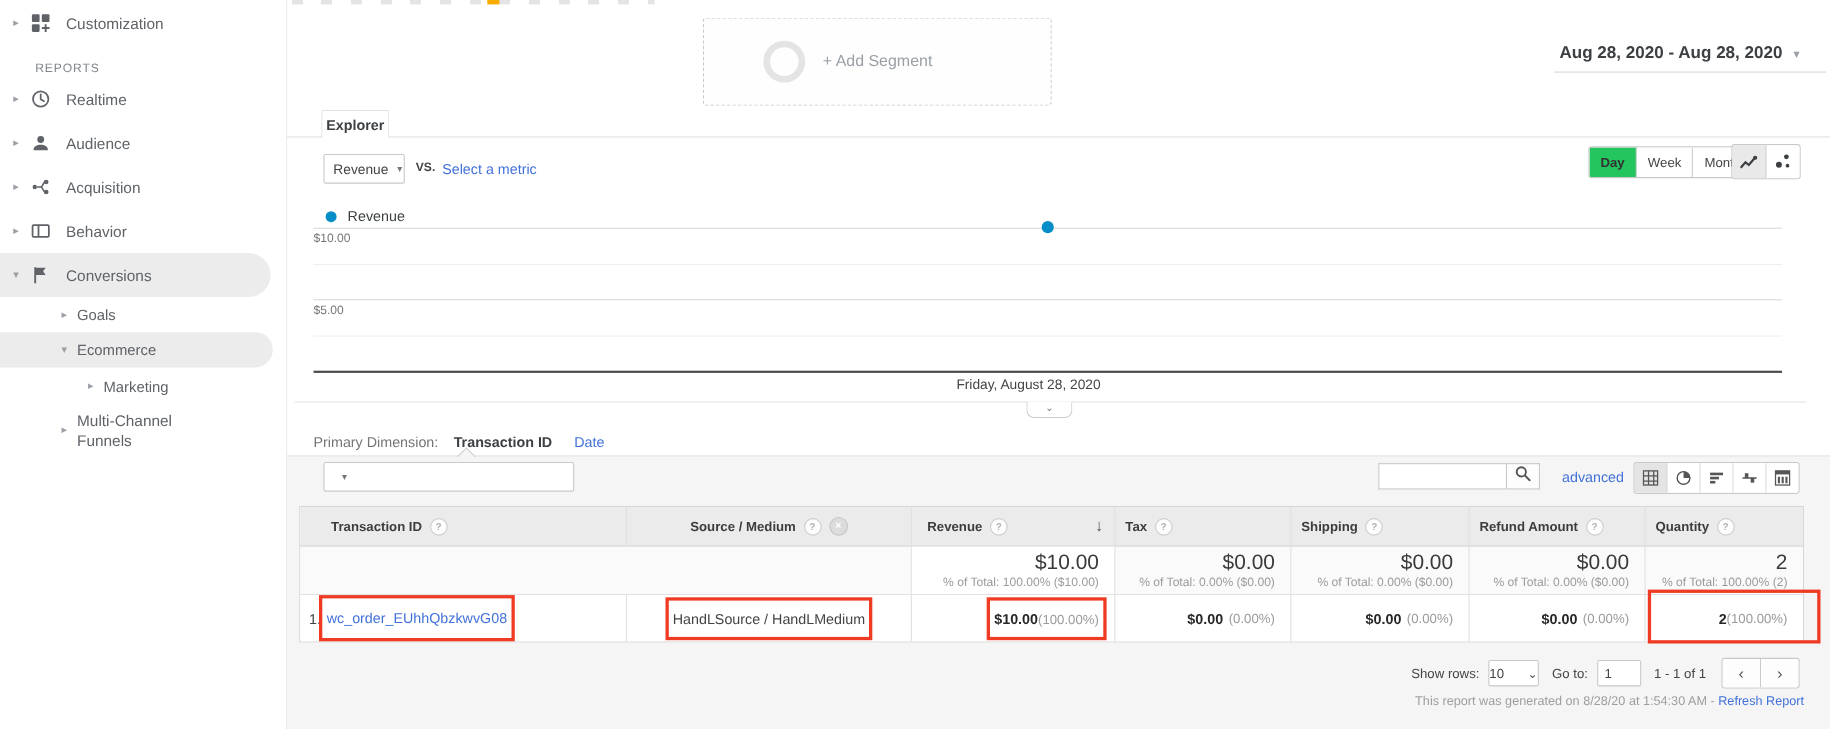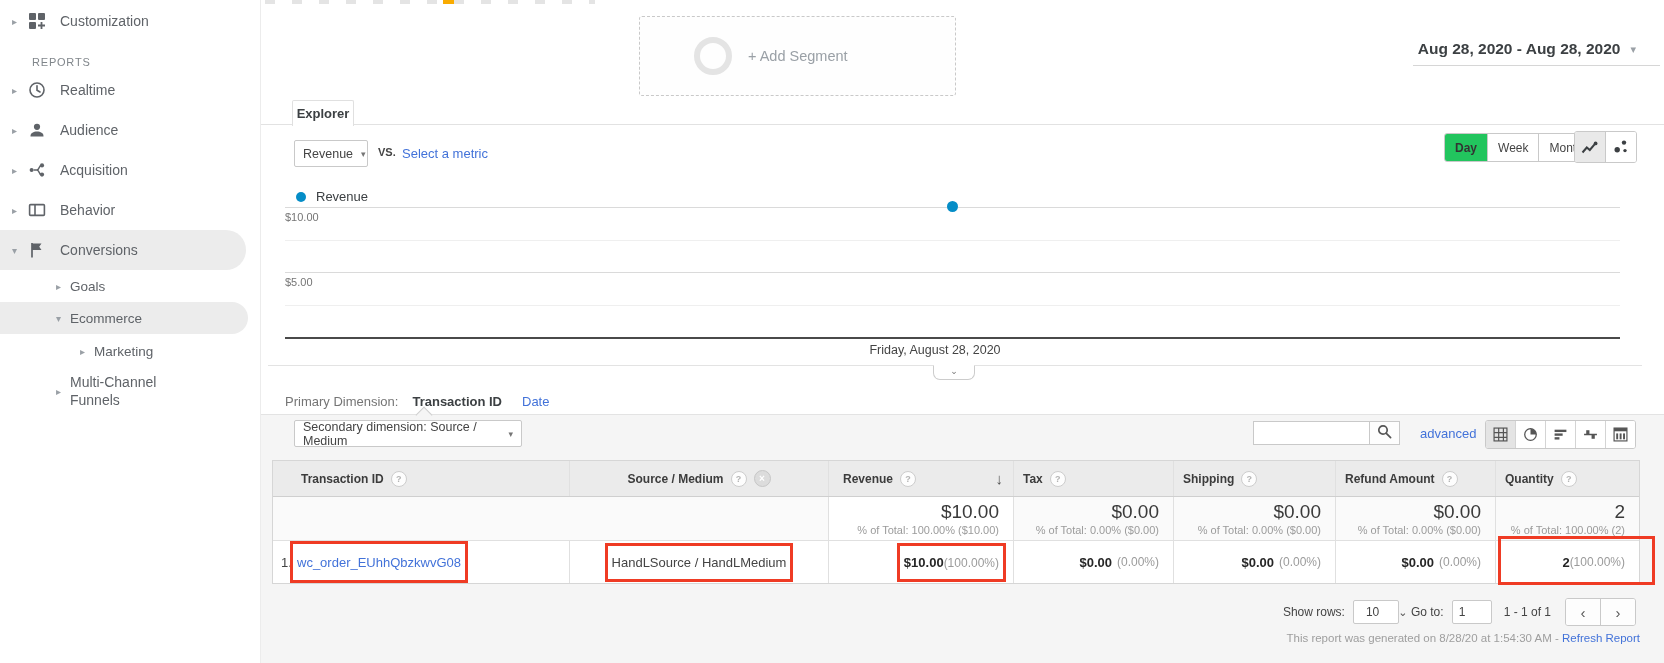--- a/index.html
+++ b/index.html
@@ -138,21 +138,21 @@
   .dpct{color:#9b9b9b;font-size:12px;margin-left:5px;}
   .dpct.tight{margin-left:0;}
   .rowidx{font-size:13px;color:#444;margin-left:8px;width:16px;flex:0 0 auto;}
   .rowlink{font-size:13px;color:#4272d9;cursor:pointer;}
   .srccell{justify-content:center;font-size:13px;color:#444;}
 
   
   .pager{position:absolute;top:598px;right:28px;display:flex;align-items:center;font-size:12px;color:#444;z-index:2;}
   .pager .plabel{margin-right:8px;}
   .selbox{display:flex;align-items:center;justify-content:space-between;width:46px;height:24px;background:#fff;border:1px solid #c9c9c9;
-    border-radius:2px;padding:0 12px;box-sizing:border-box;cursor:pointer;margin-right:12px;gap:19px;}
+    border-radius:2px;padding:0 0;box-sizing:border-box;cursor:pointer;margin-right:12px;gap:19px;}
   .selbox .chev{font-size:11px;color:#555;}
   .goto-input{width:40px;height:24px;border:1px solid #c9c9c9;border-radius:2px;background:#fff;font-size:12px;color:#444;padding:0 6px;
     box-sizing:border-box;outline:none;margin-right:12px;font-family:"Liberation Sans",sans-serif;}
   .range{margin-right:14px;}
   .navbtns{display:flex;height:26px;border:1px solid #c9c9c9;border-radius:3px;overflow:hidden;background:#fdfdfd;}
   .nbtn{width:34px;display:flex;align-items:center;justify-content:center;font-size:15px;color:#555;cursor:pointer;border-right:1px solid #c9c9c9;background:#fdfdfd;}
   .nbtn:last-child{border-right:none;}
   .footer{position:absolute;top:632px;right:24px;font-size:11.5px;color:#9e9e9e;z-index:2;}
   .footer a{color:#4272d9;text-decoration:none;cursor:pointer;}
 </style>
@@ -314,21 +314,20 @@
     <div class="primrow">
       <span class="prim-label">Primary Dimension:</span>
       <span class="prim-sel">Transaction ID</span>
       <span class="prim-alt">Date</span>
     </div>
     <div class="notch"></div>
 
     <div class="band"></div>
 
     <div class="dd-btn sec-dd">
-      <span>Secondary dimension: Source / Medium</span>
       <span class="dd-caret">▾</span>
     </div>
     <div class="search-wrap">
       <input class="search-input" type="text" value="" style="">
       <span class="search-btn">
         <span>
           <svg width="15" height="15" viewBox="0 0 15 15" fill="none" stroke="#555" stroke-width="1.7">
               <circle cx="6" cy="6" r="4.2"></circle>
               <path d="M9.3 9.3L13.6 13.6" stroke-linecap="round"></path>
             </svg>

